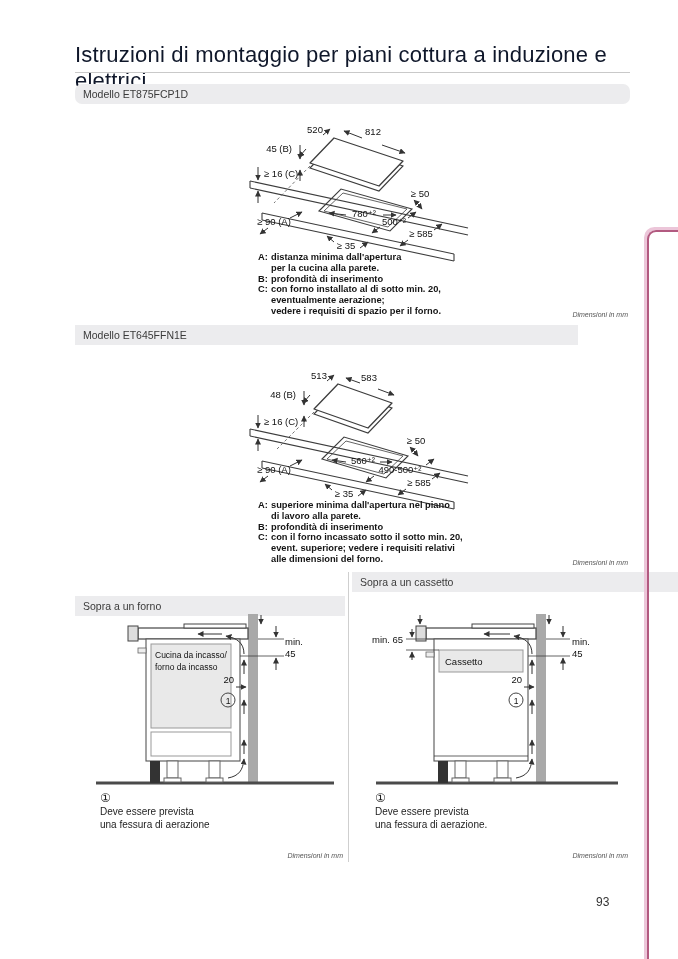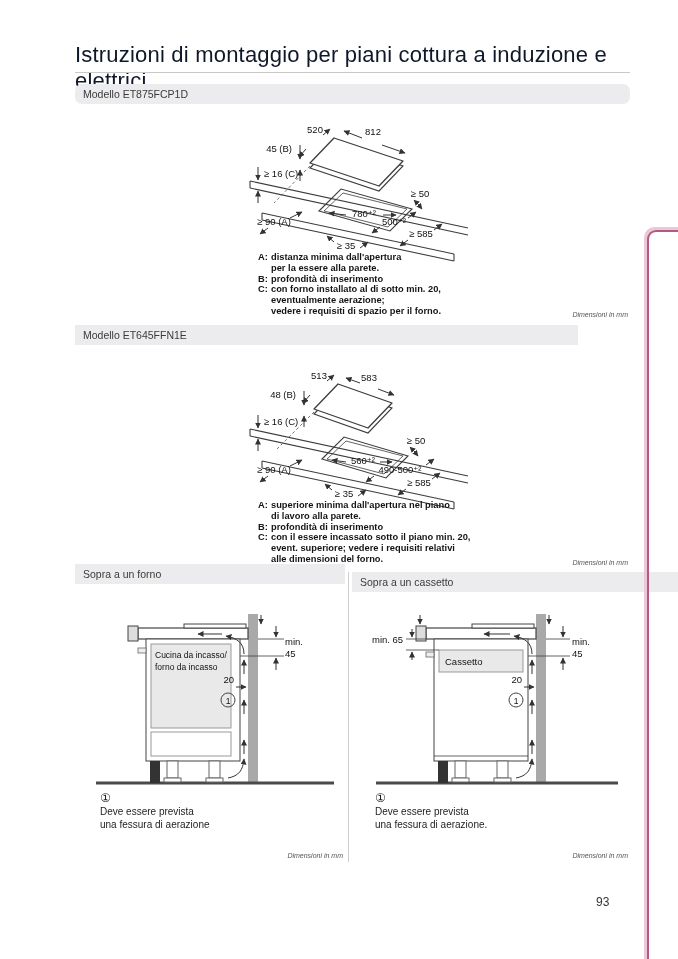--- a/index.html
+++ b/index.html
@@ -130,21 +130,21 @@
       <line class="arr" x1="138" y1="127" x2="146" y2="121" marker-end="url(#h1m)"></line>
       <text x="124" y="128" text-anchor="middle">≥ 35</text>
     </g>
   </svg>
 
   <div class="legend" style="top:252px;">
     <div class="legend-item">
       <span class="legend-key">A:</span>
       <span class="legend-text">
           <div>distanza minima dall'apertura</div>
-          <div>per la essere alla parete.</div>
+          <div>per la cucina alla parete.</div>
         </span>
     </div>
     <div class="legend-item">
       <span class="legend-key">B:</span>
       <span class="legend-text">
           <div>profondità di inserimento</div>
         </span>
     </div>
     <div class="legend-item">
       <span class="legend-key">C:</span>
@@ -248,30 +248,30 @@
     </div>
     <div class="legend-item">
       <span class="legend-key">B:</span>
       <span class="legend-text">
           <div>profondità di inserimento</div>
         </span>
     </div>
     <div class="legend-item">
       <span class="legend-key">C:</span>
       <span class="legend-text">
-          <div>con il essere incassato sotto il piano min. 20,</div>
+          <div>con il forno incassato sotto il sotto min. 20,</div>
           <div>event. superiore; vedere i requisiti relativi</div>
           <div>alle dimensioni del forno.</div>
         </span>
     </div>
   </div>
 
   <div class="dim-note" style="left:508px;top:559px;">Dimensioni in mm</div>
 
-  <div class="bar" style="left:75px;top:564px;width:270px;">Sopra a un forno</div>
+  <div class="bar" style="left:75px;top:596px;width:270px;">Sopra a un forno</div>
   <div class="bar" style="left:352px;top:572px;width:335px;">Sopra a un cassetto</div>
   <div class="divider" style="left:348px;top:572px;height:290px;"></div>
 
   <svg width="260" height="185" viewBox="0 0 260 185" style="left:88px;top:612px;">
     <defs>
       <marker id="c1m" markerWidth="7" markerHeight="7" refX="5.5" refY="3" orient="auto">
           <path d="M0,0 L6,3 L0,6 Z" fill="#333"></path>
         </marker>
     </defs>
     <rect x="160" y="2" width="10" height="169" fill="#a9a9a9"></rect>

